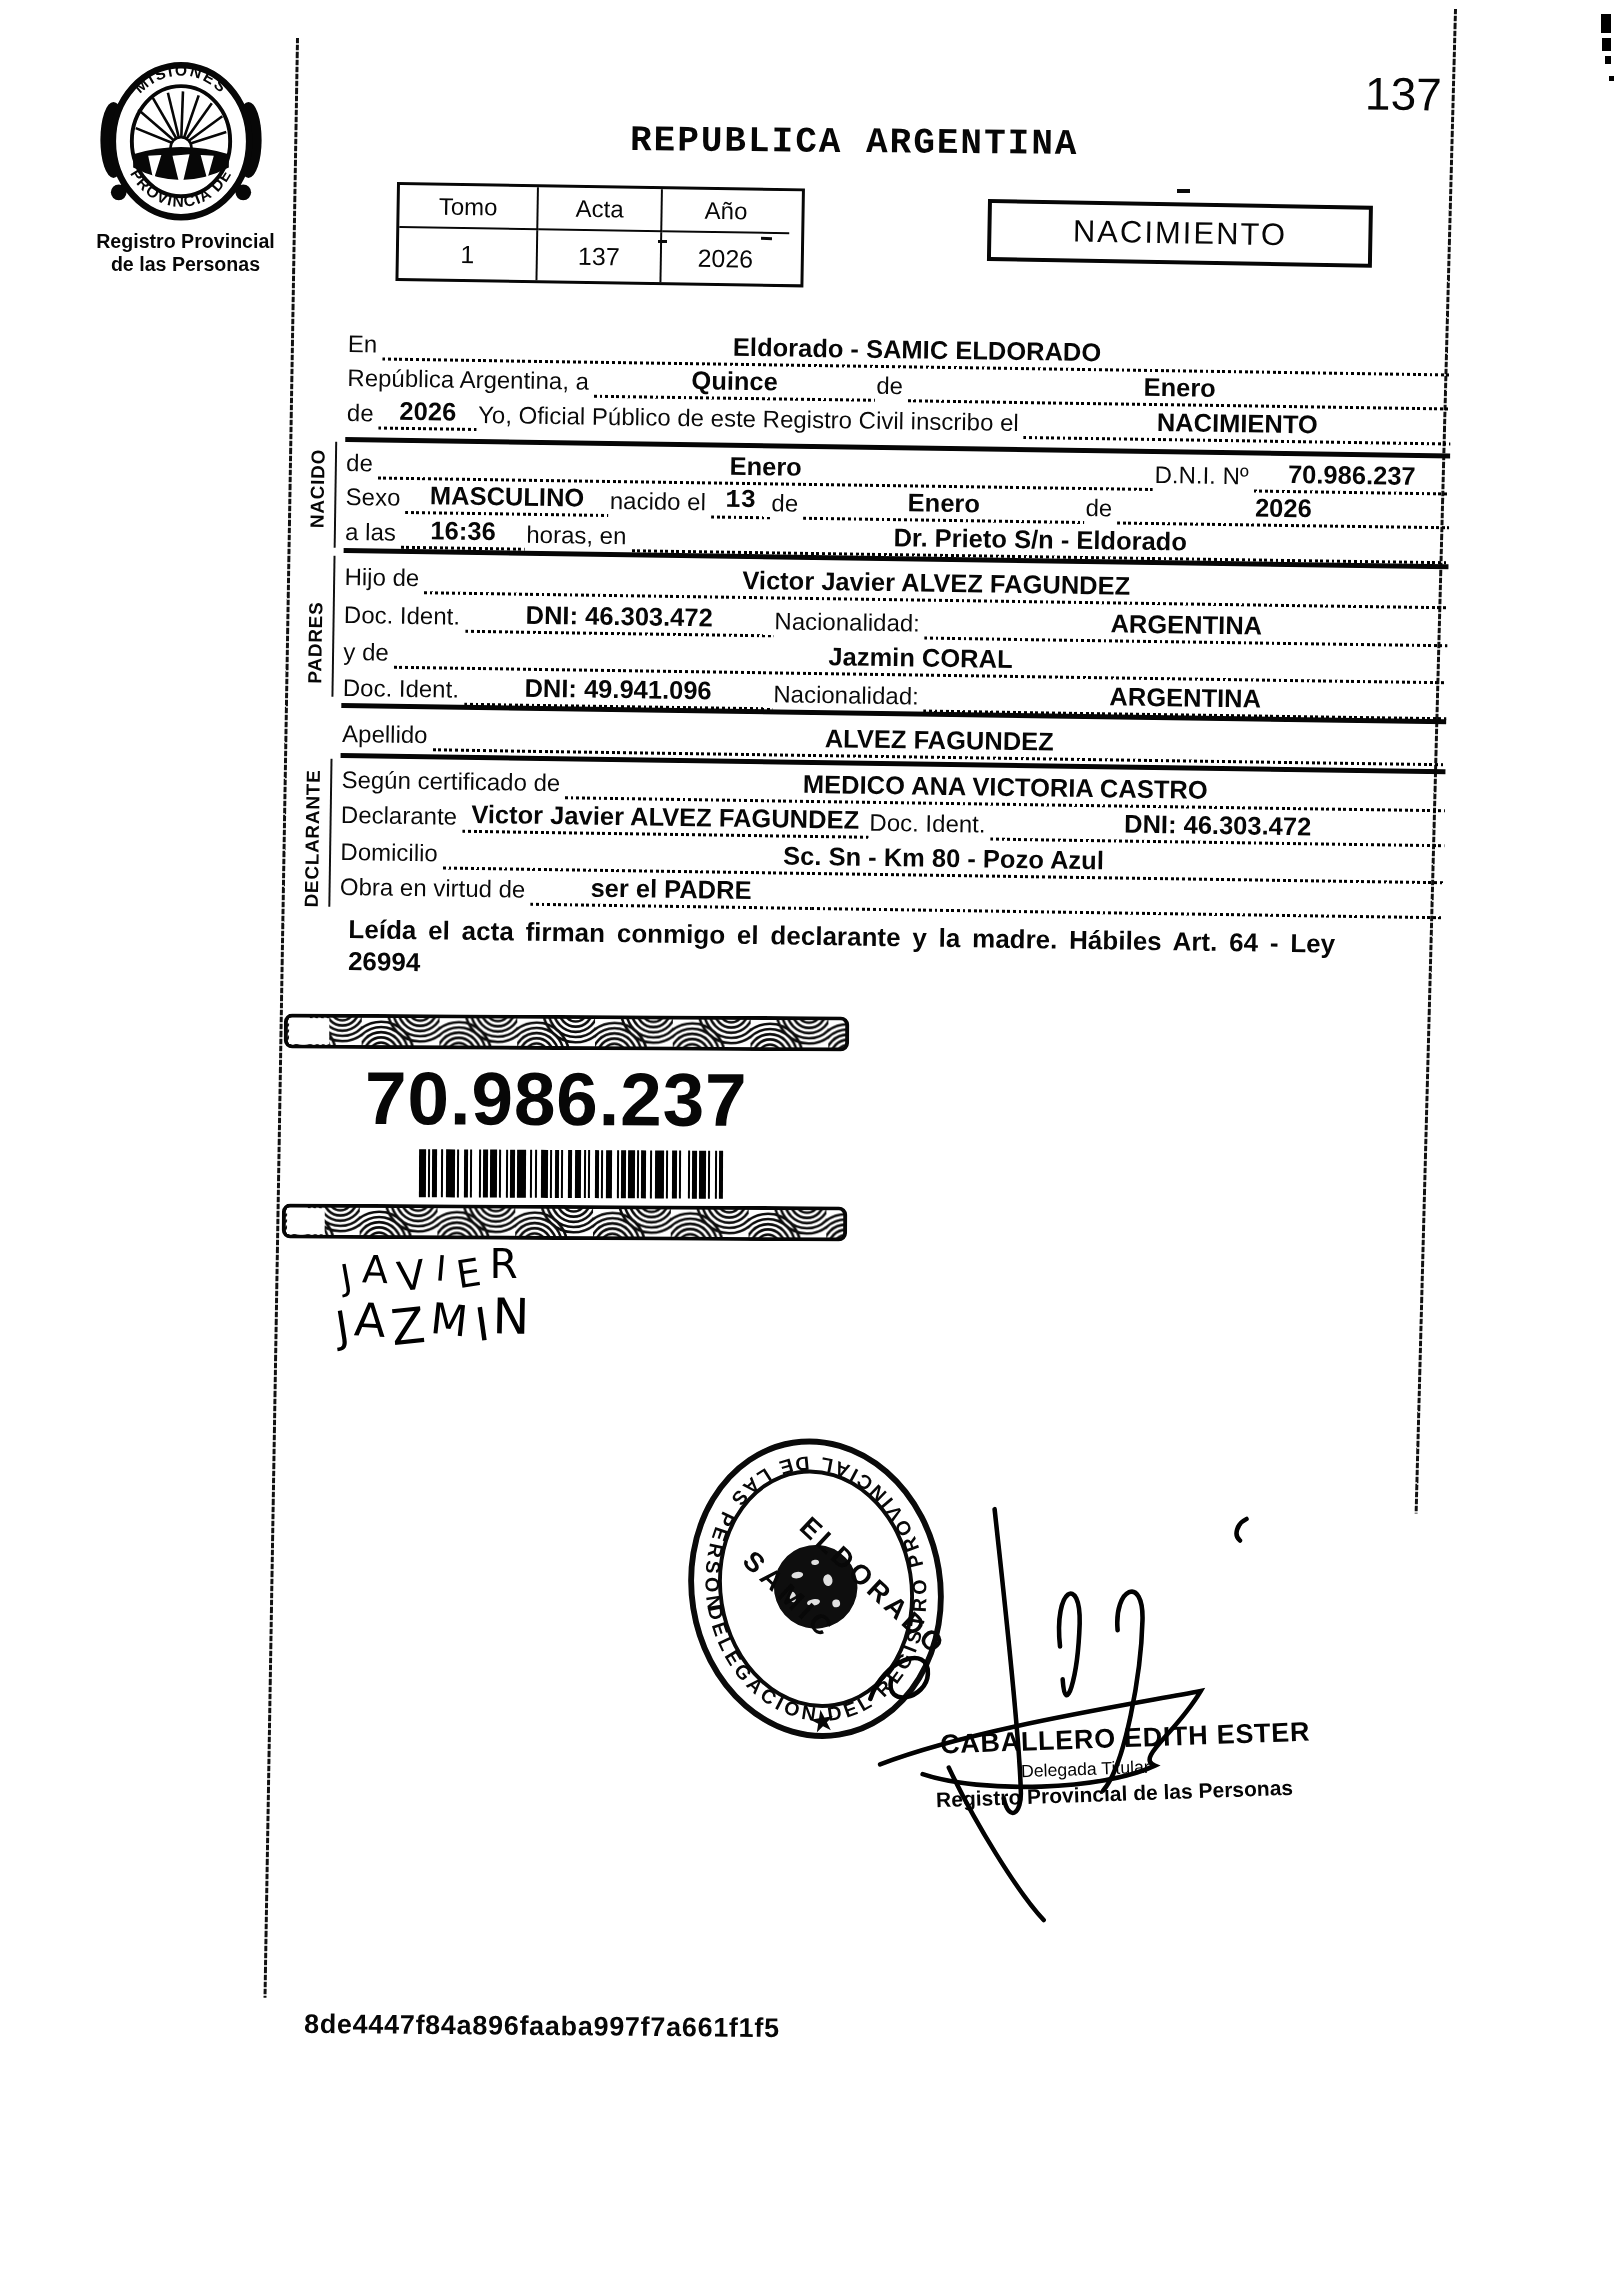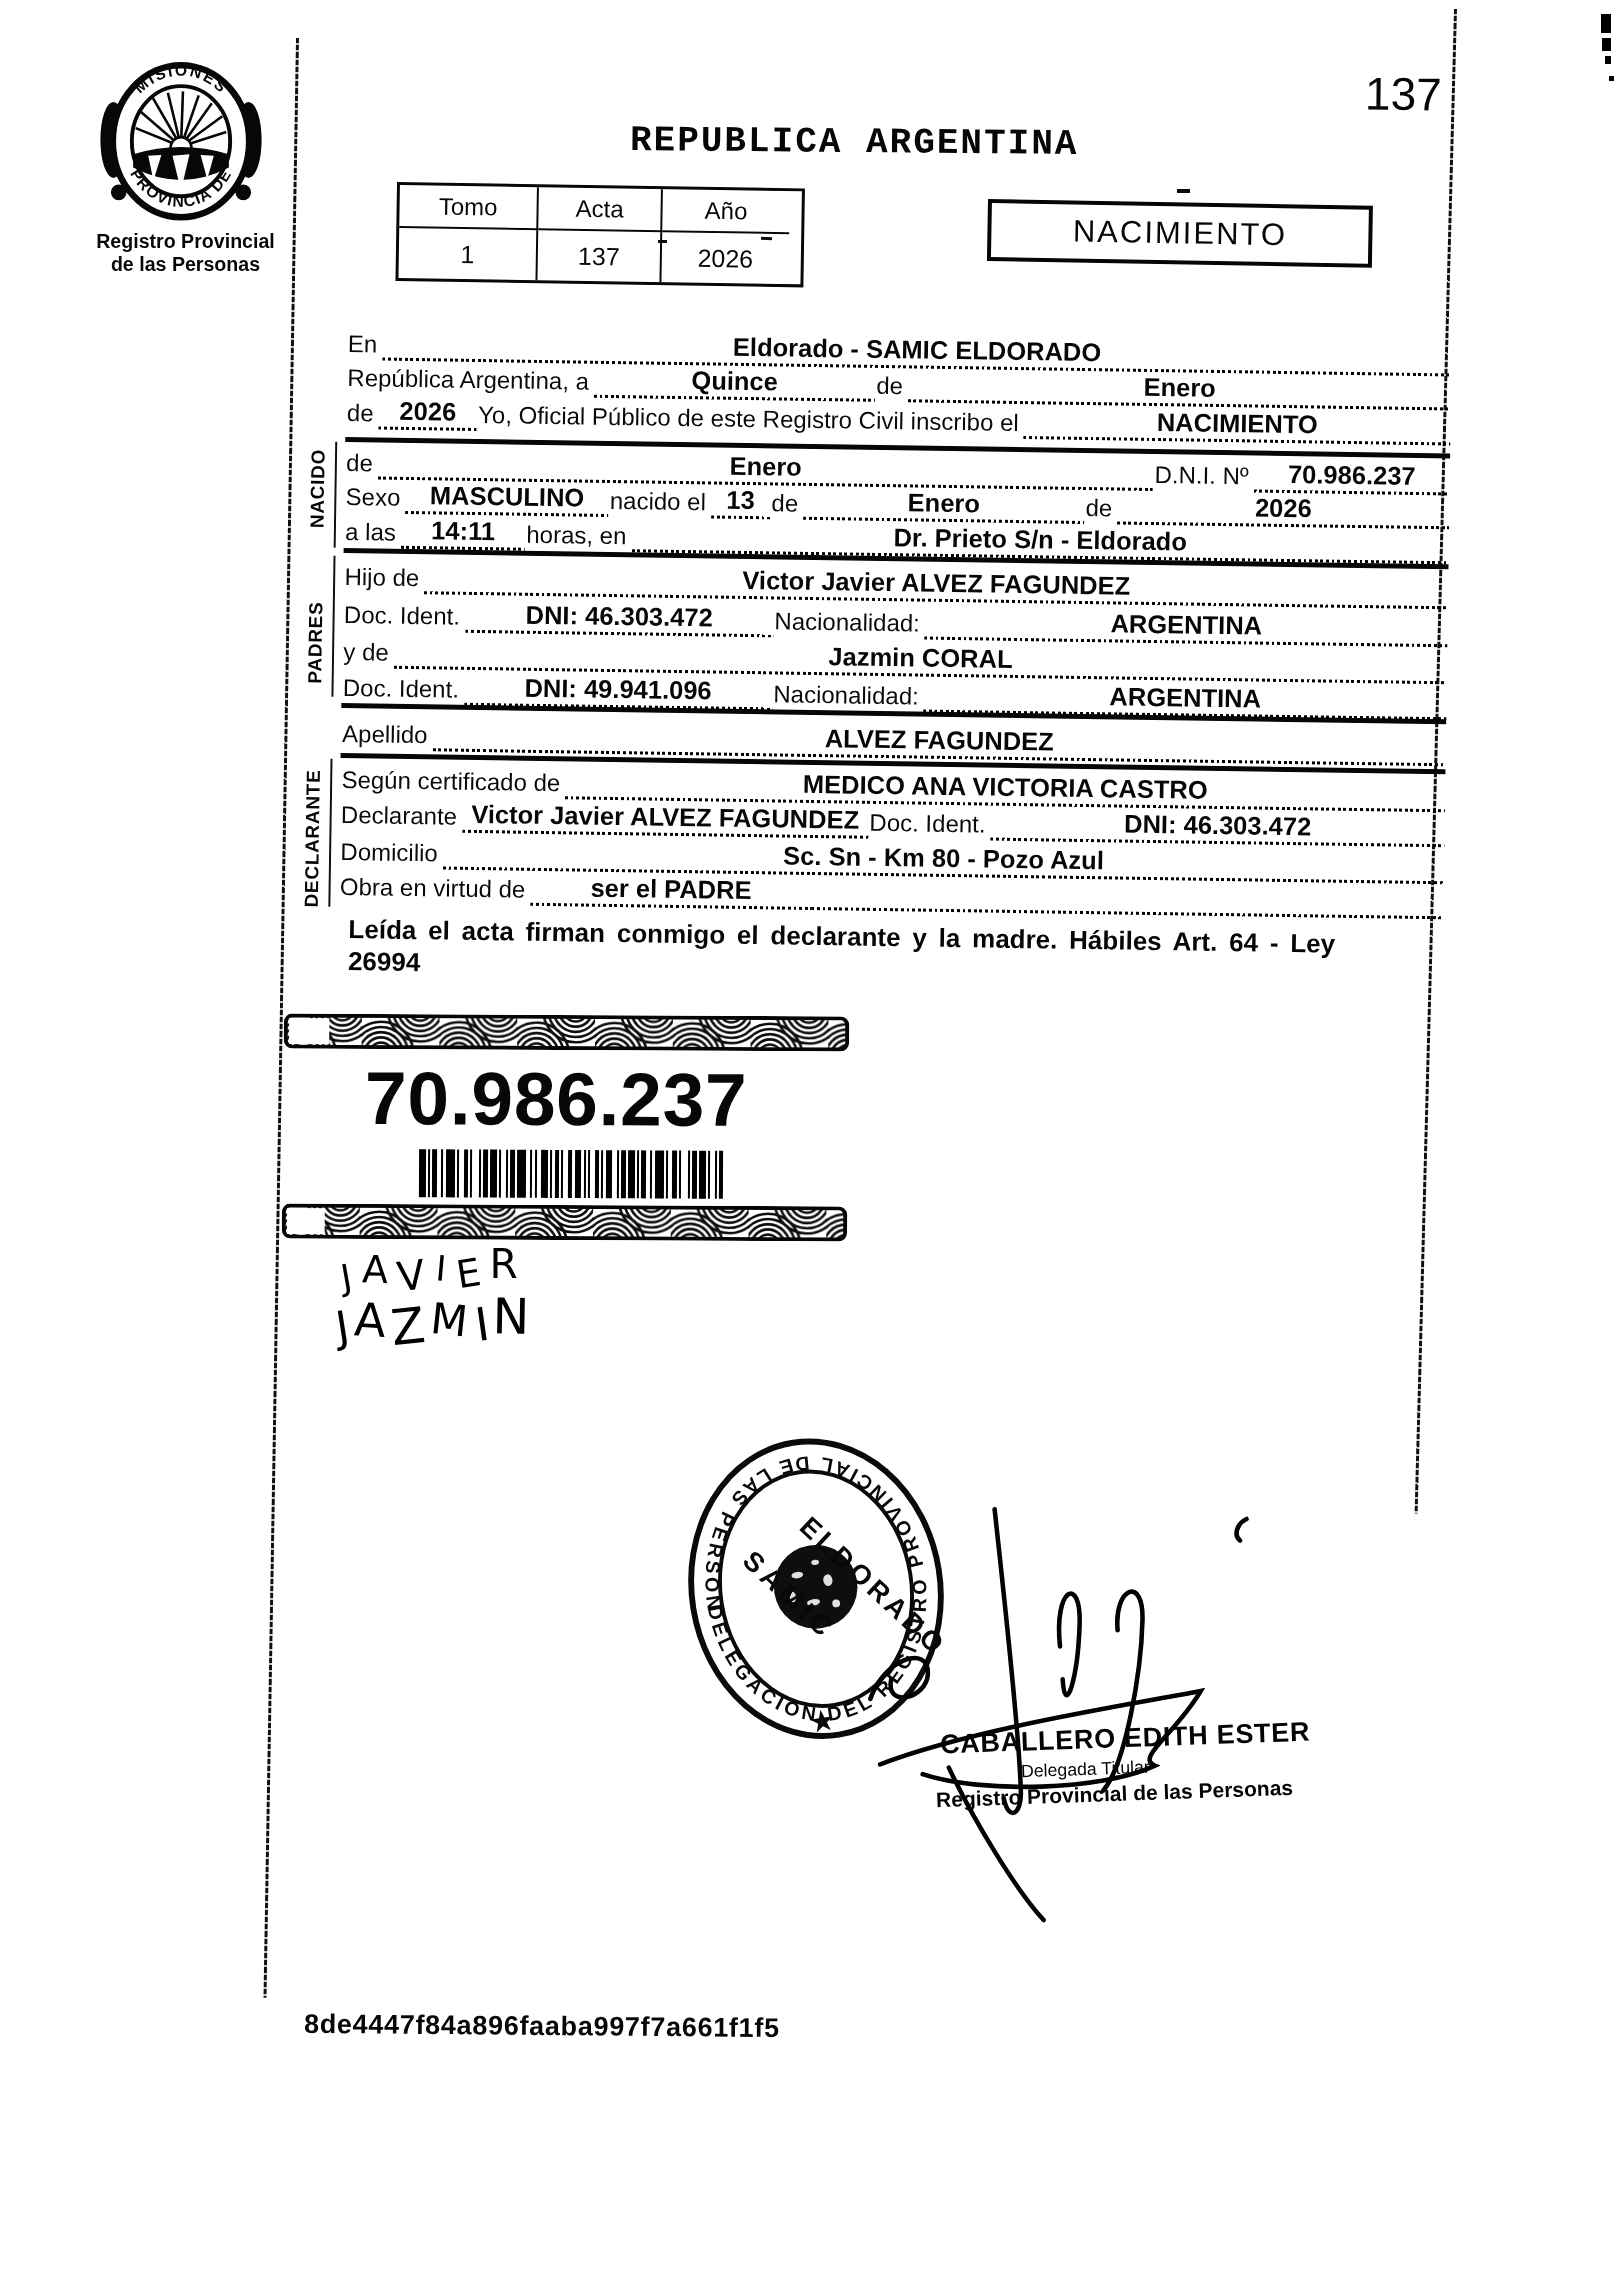--- a/index.html
+++ b/index.html
@@ -39,21 +39,21 @@
 
   
   #form{position:absolute;left:347px;top:322px;width:1105px;height:661px;transform:rotate(0.85deg);transform-origin:left top;}
   .row{position:absolute;left:0;width:100%;height:35px;display:flex;align-items:flex-end;}
   .lb{font-size:24px;white-space:nowrap;padding:0 5.2px 3.3px 1.3px;color:#101010;}
   .fl{position:relative;display:flex;justify-content:center;align-items:flex-end;min-width:39px;}
   .fl::after{content:"";position:absolute;left:0;right:0;bottom:0.7px;height:3.3px;
      background:repeating-linear-gradient(90deg,#000 0 2.9px,transparent 2.9px 5.6px);}
   .fl .v{font-weight:700;font-size:25.5px;white-space:nowrap;padding:0 6.5px 4.6px 6.5px;}
   .grow{flex:1 1 auto;}
-  .w130{flex:0 0 98px;} .w190{flex:0 0 124px;} .w300{flex:0 0 203px;} .w70{flex:0 0 59px;}
+  .w130{flex:0 0 98px;} .w190{flex:0 0 124px;} .w300{flex:0 0 203px;} .w70{flex:0 0 59px;font-family:Liberation Mono, monospace;}
   .w430{flex:0 0 281px;} .w280{flex:0 0 196px;} .w470{flex:0 0 308px;}
   .w600{flex:0 0 406px;} .w420{flex:0 0 281px;}
   .hrule{position:absolute;left:0;right:0;height:5.2px;background:#0c0c0c;}
   .side-label{position:absolute;transform:rotate(-90deg);font-weight:700;font-size:19px;letter-spacing:0.7px;text-align:center;}
   .side-rule{position:absolute;width:2.6px;background:#161616;}
   #closing{position:absolute;top:592px;left:10.5px;width:1047px;font-weight:700;font-size:26px;line-height:1.22;word-spacing:4.6px;}
 
   
   .band{position:absolute;width:571px;height:35px;}
   #band1{left:281px;top:1015px;transform:rotate(0.3deg);}
@@ -210,21 +210,21 @@
         </span>
       <span class="lb">de</span>
       <span class="fl grow">
           <span class="v">2026</span>
         </span>
     </div>
 
     <div class="row" style="top:192px;">
       <span class="lb">a las</span>
       <span class="fl w190">
-          <span class="v">14:11</span>
+          <span class="v">16:36</span>
         </span>
       <span class="lb">horas, en</span>
       <span class="fl grow">
           <span class="v">Dr. Prieto S/n - Eldorado</span>
         </span>
     </div>
 
     <div class="hrule" style="top:226px;"></div>
     <div class="side-rule" style="top:234px;height:141px;left:-10.5px;"></div>
     <div class="side-label" style="top:310px;left:-79px;width:105px;">PADRES</div>

